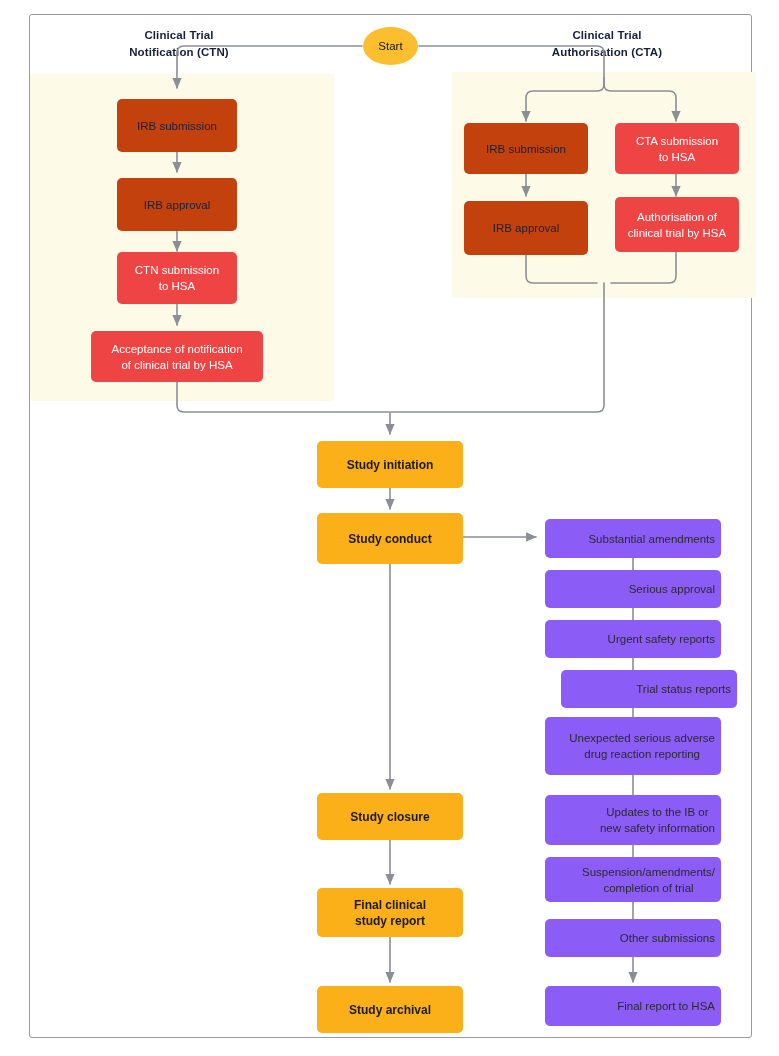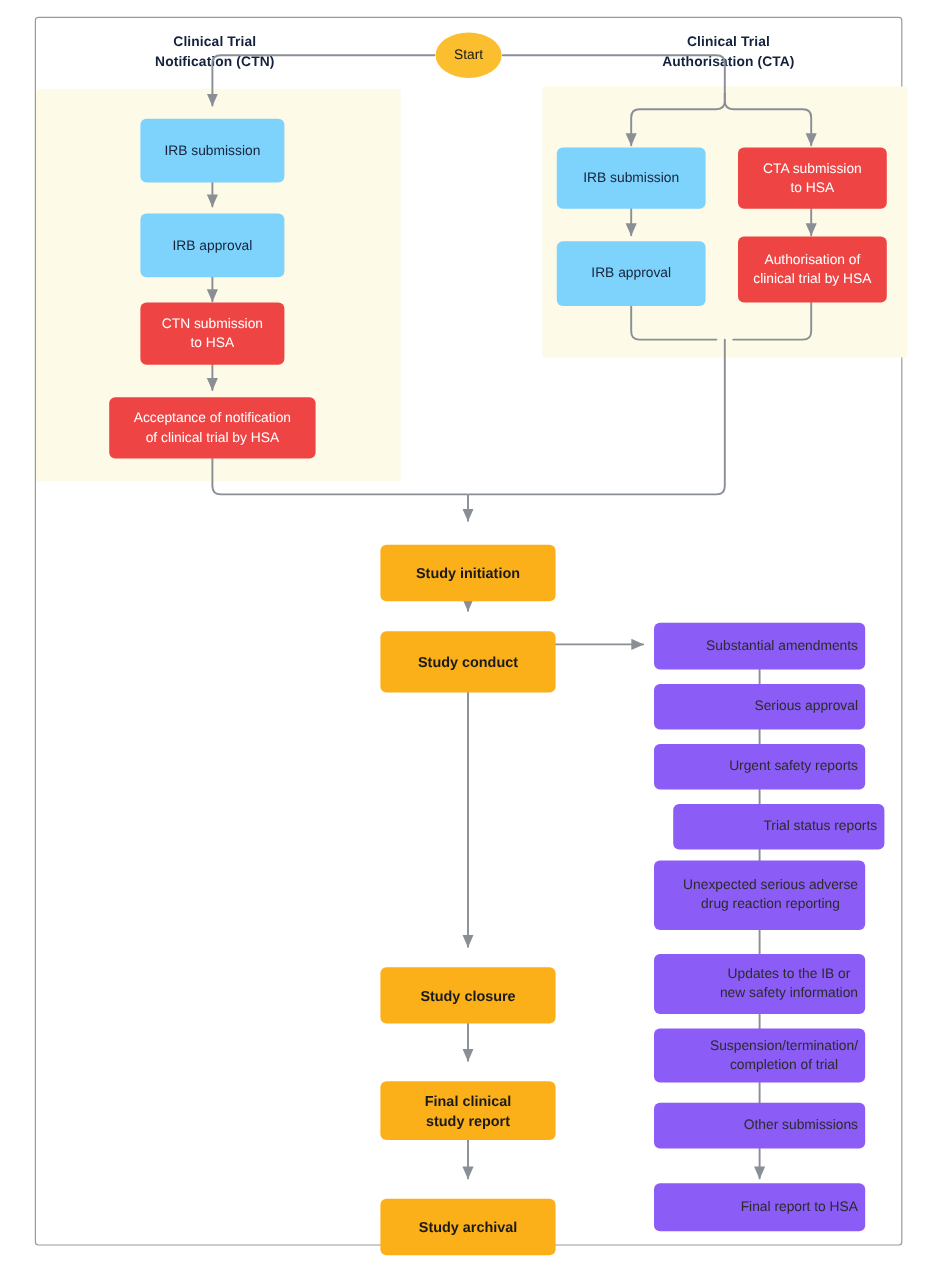--- a/index.html
+++ b/index.html
@@ -63,37 +63,36 @@
     display: flex;
     align-items: center;
     justify-content: center;
     text-align: center;
     border-radius: 5px;
     box-sizing: border-box;
     line-height: 16px;
     padding: 2px 6px;
   }
   .node-lightblue {
-    background: #7dd3fc;
+    background: #c2410c;
     color: #17223b;
     font-size: 11.5px;
     font-weight: normal;
   }
   .node-darkblue {
     background: #ef4444;
     color: #ffffff;
     font-size: 11.5px;
     font-weight: normal;
   }
   .node-orange {
     background: #fbb019;
     color: #1a1a1a;
     font-size: 12px;
     font-weight: bold;
-    margin-top: 13px;
   }
   .node-lightorange {
     background: #8b5cf6;
     color: #2b2b2b;
     font-size: 11.5px;
     font-weight: normal;
     justify-content: flex-end;
   }
 
   
@@ -276,21 +275,21 @@
 
   <div class="node node-lightorange" style="left:545px; top:795px; width:176px; height:50px;">
     <div>
       <div>Updates to the IB or</div>
       <div>new safety information</div>
     </div>
   </div>
 
   <div class="node node-lightorange" style="left:545px; top:857px; width:176px; height:45px;">
     <div>
-      <div>Suspension/termination/</div>
+      <div>Suspension/amendments/</div>
       <div>completion of trial</div>
     </div>
   </div>
 
   <div class="node node-lightorange" style="left:545px; top:919px; width:176px; height:38px;">
     <span>Other submissions</span>
   </div>
 
   <div class="node node-lightorange" style="left:545px; top:986px; width:176px; height:40px;">
     <span>Final report to HSA</span>

